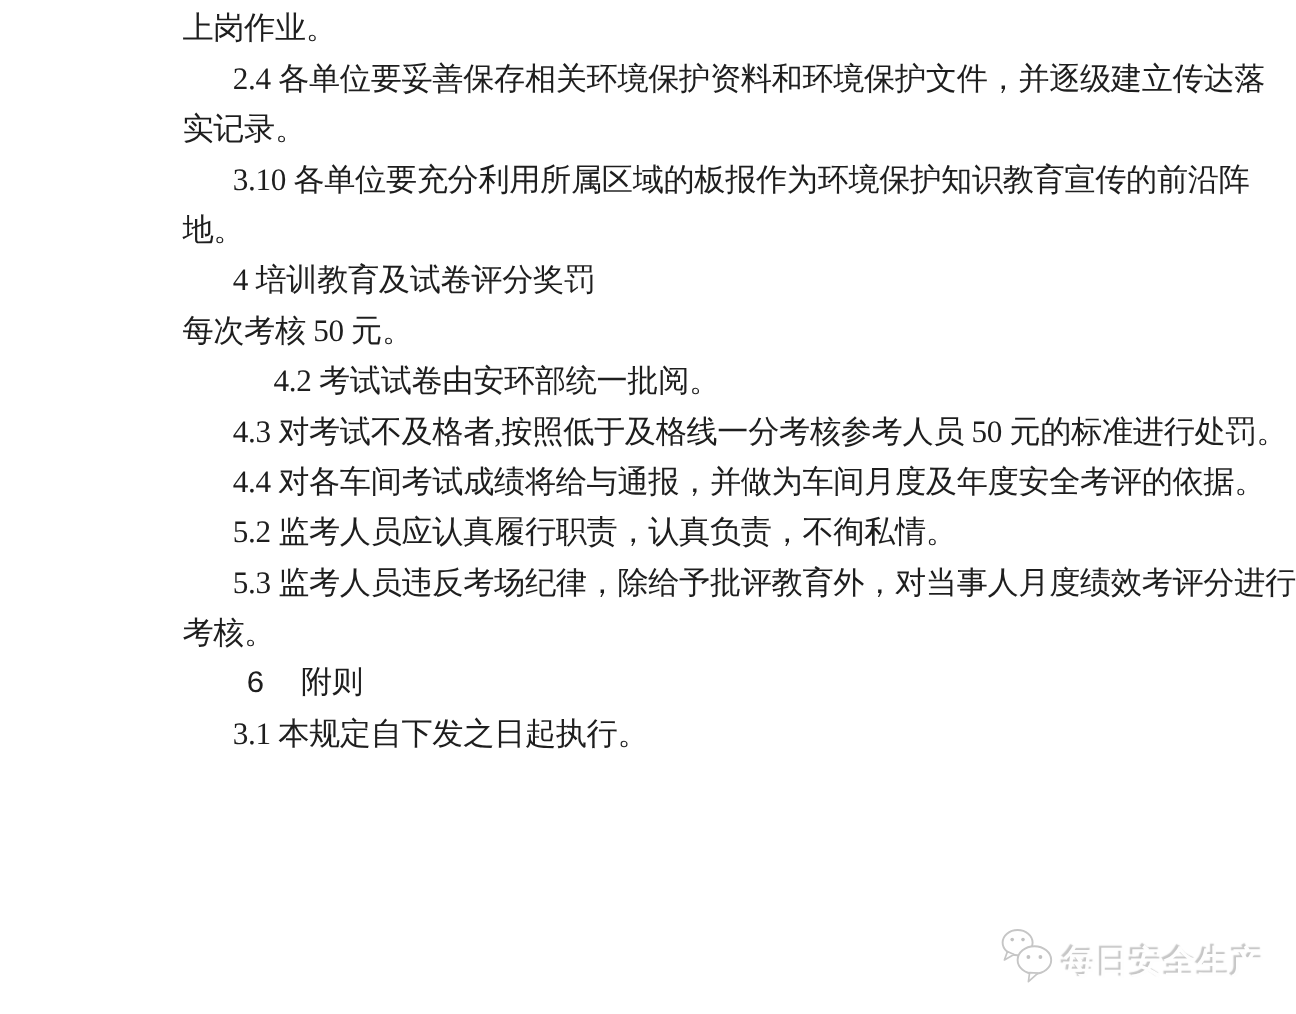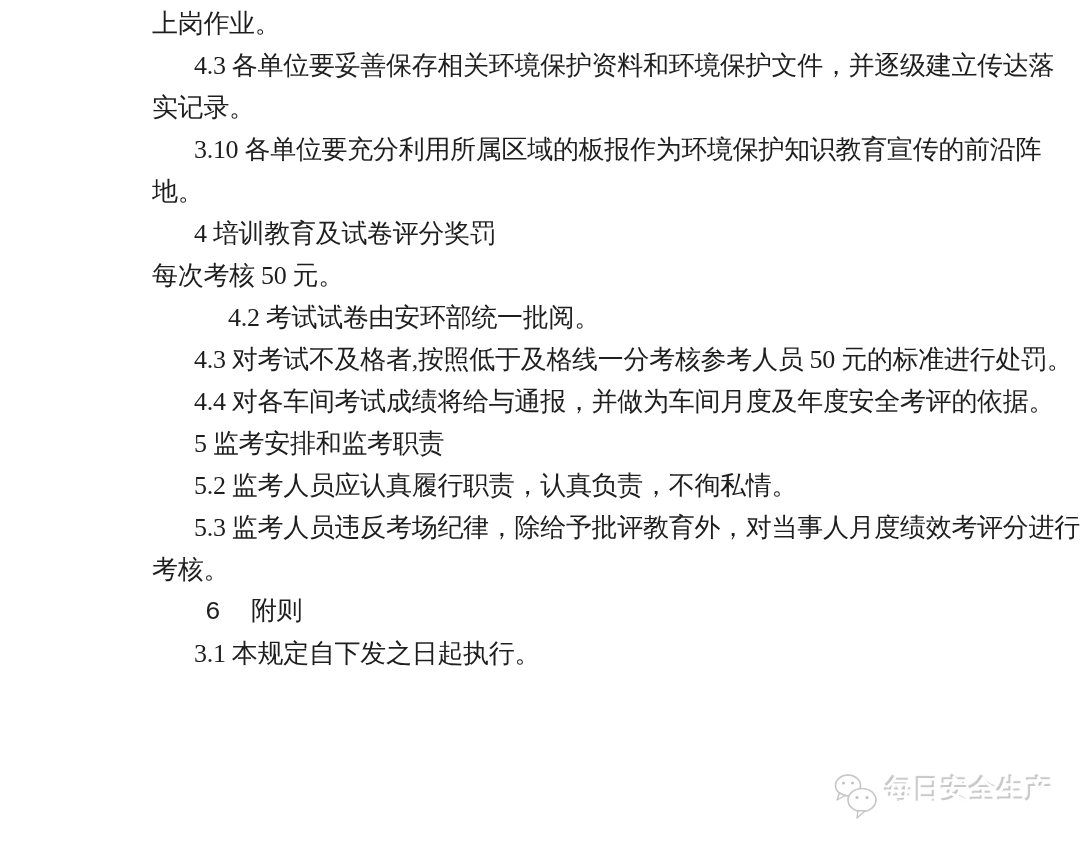--- a/index.html
+++ b/index.html
@@ -37,21 +37,21 @@
   .ind-l1    { padding-left: 42px; }
   .ind-l1x   { padding-left: 53px; font-family: Liberation Mono, monospace; }
   .ind-l2    { padding-left: 76px; }
 
   
   .watermark {
     position: absolute;
     right: 26px;
     bottom: 25px;
     display: flex;
-    align-items: flex-start;
+    align-items: flex-end;
     gap: 7px;
     user-select: none;
   }
   .wm-icon {
     display: inline-block;
     width: 47px;
     height: 48px;
   }
   .wm-text {
     font-family: "Liberation Sans", "DejaVu Sans", sans-serif;
@@ -63,30 +63,29 @@
     white-space: pre;
   }
 </style>
 </head>
 <body>
 
 <div class="page">
 
   <div class="doc">
       <div class="line ind-flush">上岗作业。</div>
-      <div class="line ind-l1">4.3 各单位要妥善保存相关环境保护资料和环境保护文件，并逐级建立传达落</div>
+      <div class="line ind-l1">2.4 各单位要妥善保存相关环境保护资料和环境保护文件，并逐级建立传达落</div>
       <div class="line ind-flush">实记录。</div>
       <div class="line ind-l1">3.10 各单位要充分利用所属区域的板报作为环境保护知识教育宣传的前沿阵</div>
       <div class="line ind-flush">地。</div>
       <div class="line ind-l1">4 培训教育及试卷评分奖罚</div>
       <div class="line ind-flush">每次考核 50 元。</div>
       <div class="line ind-l2">4.2 考试试卷由安环部统一批阅。</div>
       <div class="line ind-l1">4.3 对考试不及格者,按照低于及格线一分考核参考人员 50 元的标准进行处罚。</div>
       <div class="line ind-l1">4.4 对各车间考试成绩将给与通报，并做为车间月度及年度安全考评的依据。</div>
-      <div class="line ind-l1">5 监考安排和监考职责</div>
       <div class="line ind-l1">5.2 监考人员应认真履行职责，认真负责，不徇私情。</div>
       <div class="line ind-l1">5.3 监考人员违反考场纪律，除给予批评教育外，对当事人月度绩效考评分进行</div>
       <div class="line ind-flush">考核。</div>
       <div class="line ind-l1x">6  附则</div>
       <div class="line ind-l1">3.1 本规定自下发之日起执行。</div>
     </div>
 
   <div class="watermark">
     <span class="wm-icon">
       <svg width="47" height="48" viewBox="0 0 47 48" xmlns="http://www.w3.org/2000/svg">

